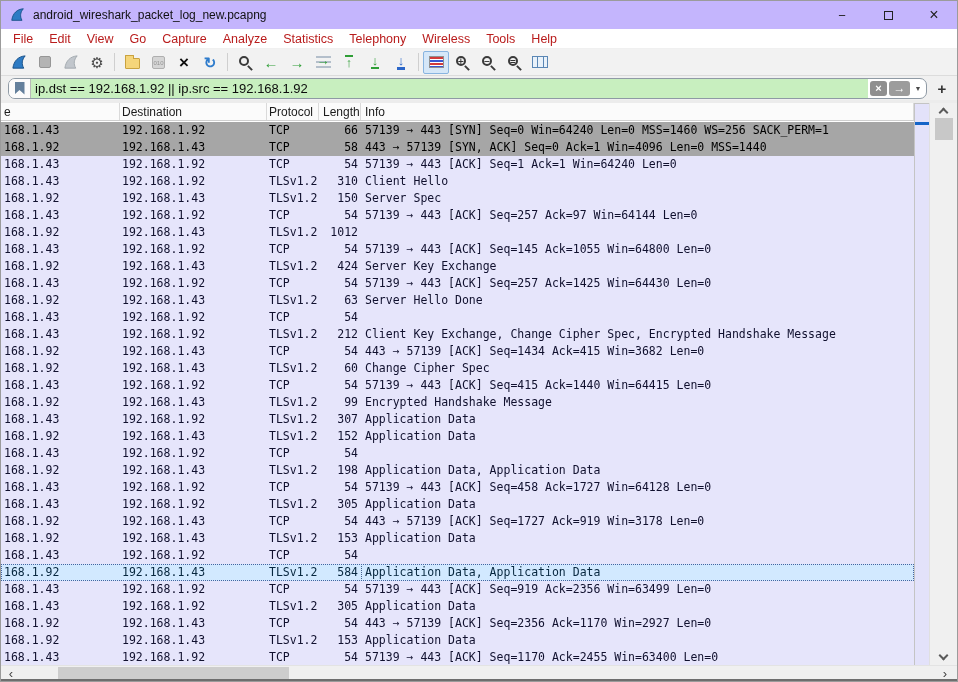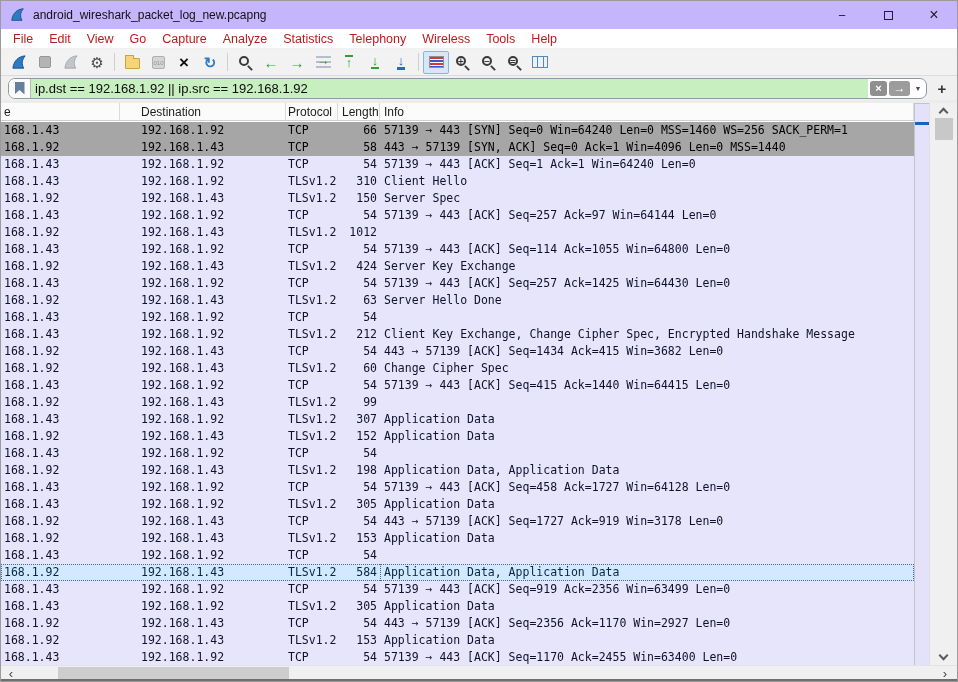--- a/index.html
+++ b/index.html
@@ -88,21 +88,21 @@
   .header-row{ position:absolute; top:0; left:0; width:913px; height:18px; background:#fbfbfb;
                border-bottom:1px solid #cfcfcf; display:flex; font-size:12px; color:#1c1c1c; }
   .hcell{ display:flex; align-items:center; padding-left:3px; border-right:1px solid #dadada; overflow:hidden; }
   .rows{ position:absolute; top:19px; left:0; width:913px; bottom:0; overflow:hidden;
          font-family:"DejaVu Sans Mono", monospace; font-size:11.5px; color:#10102e; }
   .prow{ height:17px; display:flex; background:#e6e5fb; white-space:nowrap; }
   .prow.gray{ background:#a6a6a6; color:#000; }
   .prow.selected{ background:#d2e9ff; color:#06263e; outline:1px dotted #4664a0; outline-offset:-1px; }
   .cell{ display:block; overflow:hidden; line-height:17px; }
   .c-source{ width:119px; padding-left:3px; }
-  .c-destination{ width:147px; padding-left:2px;margin-left:19px; }
+  .c-destination{ width:147px; padding-left:2px; }
   .c-protocol{ width:52px; padding-left:2px; }
   .c-length{ width:42px; text-align:right; padding-right:3px; }
   .c-info{ flex:1; padding-left:4px; }
   .prow.selected .c-info{ border-left:1px dotted #44608e; padding-left:3px; }
   .hcell.c-length{ text-align:left; padding-left:4px; padding-right:0; }
 
   .minimap-strip{ position:absolute; top:0; left:913px; width:17px; bottom:0; background:#e3e2fa;
                   border:1px solid #c4c4c4; border-bottom:none; }
   .blue-line{ position:absolute; top:18px; left:0; right:0; height:3px; background:#1464c8; }
 
@@ -348,21 +348,21 @@
           <span class="cell c-source">168.1.92</span>
           <span class="cell c-destination">192.168.1.43</span>
           <span class="cell c-protocol">TLSv1.2</span>
           <span class="cell c-length">1012</span>
         </div>
         <div class="prow">
           <span class="cell c-source">168.1.43</span>
           <span class="cell c-destination">192.168.1.92</span>
           <span class="cell c-protocol">TCP</span>
           <span class="cell c-length">54</span>
-          <span class="cell c-info">57139 → 443 [ACK] Seq=114 Ack=1055 Win=64800 Len=0</span>
+          <span class="cell c-info">57139 → 443 [ACK] Seq=145 Ack=1055 Win=64800 Len=0</span>
         </div>
         <div class="prow">
           <span class="cell c-source">168.1.92</span>
           <span class="cell c-destination">192.168.1.43</span>
           <span class="cell c-protocol">TLSv1.2</span>
           <span class="cell c-length">424</span>
           <span class="cell c-info">Server Key Exchange</span>
         </div>
         <div class="prow">
           <span class="cell c-source">168.1.43</span>
@@ -410,20 +410,21 @@
           <span class="cell c-destination">192.168.1.92</span>
           <span class="cell c-protocol">TCP</span>
           <span class="cell c-length">54</span>
           <span class="cell c-info">57139 → 443 [ACK] Seq=415 Ack=1440 Win=64415 Len=0</span>
         </div>
         <div class="prow">
           <span class="cell c-source">168.1.92</span>
           <span class="cell c-destination">192.168.1.43</span>
           <span class="cell c-protocol">TLSv1.2</span>
           <span class="cell c-length">99</span>
+          <span class="cell c-info">Encrypted Handshake Message</span>
         </div>
         <div class="prow">
           <span class="cell c-source">168.1.43</span>
           <span class="cell c-destination">192.168.1.92</span>
           <span class="cell c-protocol">TLSv1.2</span>
           <span class="cell c-length">307</span>
           <span class="cell c-info">Application Data</span>
         </div>
         <div class="prow">
           <span class="cell c-source">168.1.92</span>

